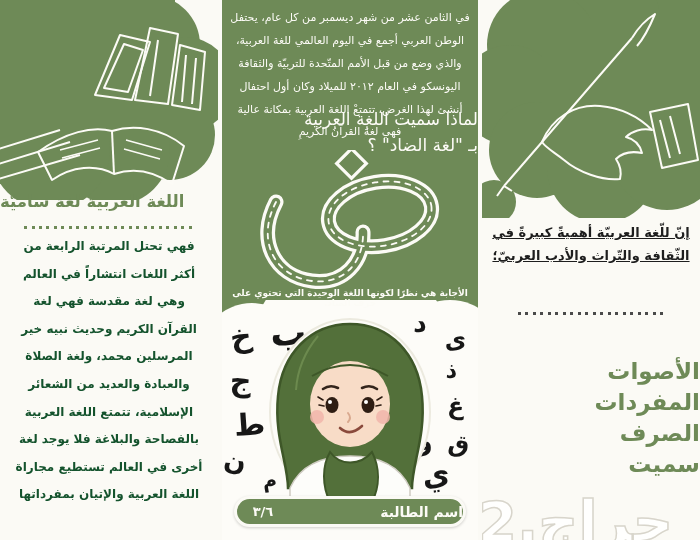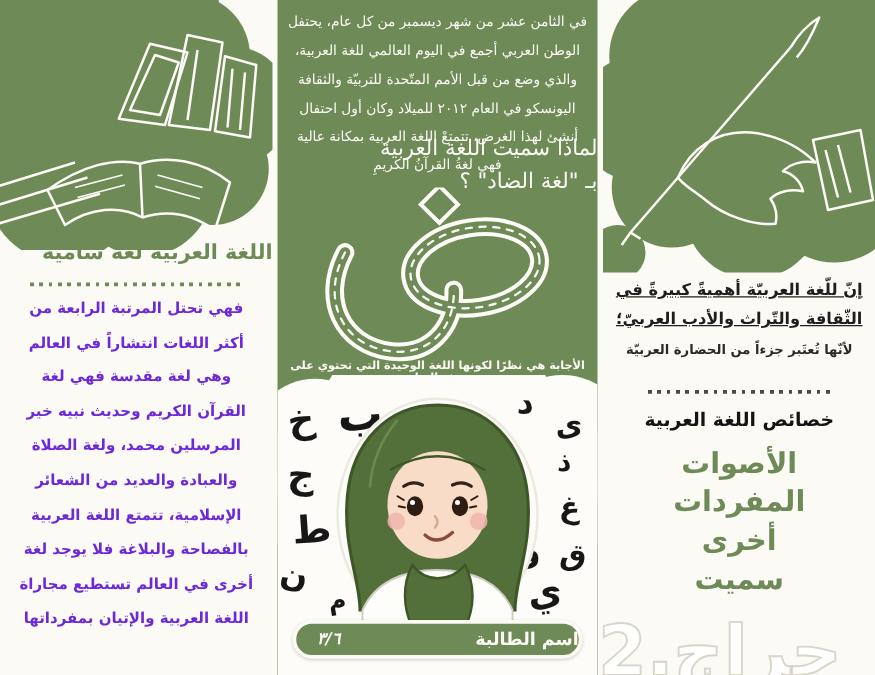--- a/index.html
+++ b/index.html
@@ -9,54 +9,54 @@
 
   
   .panel { position:absolute; top:0; height:540px; overflow:hidden; }
   .panel-left  { left:0;    width:218px; background:#FBFAF5; }
   .panel-center{ left:222px; width:256px; background:#6E8A57; }
   .panel-right { left:482px; width:218px; background:#FBFAF5; }
 
   .cloud-svg { position:absolute; display:block; }
 
   
-  .lp-title { position:absolute; top:192px; width:100%; text-align:right;
+  .lp-title { position:absolute; top:192px; width:100%; text-align:left;
               color:#6E8A57; font-size:16.5px; font-weight:800; letter-spacing:-.3px; }
   .dotted { position:absolute; height:3px; }
   .dotted-green { top:226px; left:24px; width:170px;
      background-image:repeating-linear-gradient(90deg,#6E8A57 0 3px,transparent 3px 7.5px); }
   .lp-body { position:absolute; top:233px; width:100%; padding:0 14px; text-align:center;
-             color:#6d28d9; font-size:12px; font-weight:700; line-height:2.3; }
+             color:#14532d; font-size:12px; font-weight:700; line-height:2.3; }
 
   
   .cp-intro { position:absolute; top:7px; width:100%; padding:0 7px; text-align:center;
               color:#FCFBF6; font-size:11px; font-weight:400; line-height:2.08; }
   .cp-title { position:absolute; top:106px; width:100%; text-align:right;
               color:#FCFBF6; font-size:17px; font-weight:400; line-height:1.55;padding-left:32px; }
   .dad-svg  { position:absolute; top:150px; left:20px; }
   .cp-caption { position:absolute; top:288px; width:100%; text-align:center; z-index:1;
                 color:#FCFBF6; font-size:9px; font-weight:700; }
   .letter { position:absolute; z-index:2; color:#171717; font-weight:800; line-height:1; }
   .girl-svg { position:absolute; top:316px; left:38px; z-index:3; }
   .footer-pill { position:absolute; top:496px; left:12px; z-index:4; width:232px; height:31px;
                  background:#6E8A57; border:3px solid #FBFAF5; border-radius:17px;
                  box-shadow:0 1px 3px rgba(0,0,0,.18); display:flex; align-items:center; }
   .pill-name { flex:1; text-align:right; color:#FCFBF6; font-size:14px; font-weight:800; }
-  .pill-page { width:52px; text-align:center; color:#FCFBF6; font-size:13px; font-weight:800;font-style:italic; }
+  .pill-page { width:52px; text-align:center; color:#FCFBF6; font-size:13px; font-weight:800; }
 
   
   .rp-intro { position:absolute; top:222px; width:100%; padding:0 10px; text-align:center;
               color:#1E1E1E; font-size:13px; font-weight:800; line-height:1.75;text-decoration:underline; }
   .rp-sub   { position:absolute; top:274px; width:100%; text-align:center;
               color:#2A2A2A; font-size:10.5px; font-weight:700; }
   .dotted-dark { top:312px; left:36px; width:146px;
      background-image:repeating-linear-gradient(90deg,#4A4A4A 0 3px,transparent 3px 7.5px); }
   .rp-features-title { position:absolute; top:327px; width:100%; text-align:center;
               color:#141414; font-size:15px; font-weight:800; }
-  .rp-features { position:absolute; top:356px; width:100%; text-align:center; list-style:none; }
+  .rp-features { position:absolute; top:356px; width:100%; list-style:none; }
   .rp-features li { color:#6E8A57; font-size:23px; font-weight:800; line-height:31px; }
   .watermark { position:absolute; bottom:-14px; left:-4px; z-index:5; direction:rtl;
                font-size:56px; font-weight:800; letter-spacing:2px; color:rgba(255,255,255,.85);
                -webkit-text-stroke:1.5px #D8D5CB; white-space:nowrap; }
 </style>
 </head>
 <body>
 
 <div class="canvas">
 
@@ -181,25 +181,23 @@
       </g>
       <g stroke="#FCFBF6" fill="none" stroke-width="2" stroke-linejoin="round">
         <path d="M22 186 L150 38 M22 186 L15 196 M22 186 L30 191"></path>
         <path d="M150 38 C156 28 163 20 173 14 C168 26 163 37 155 46"></path>
         <path d="M60 142 C70 118 92 104 118 106 C140 108 158 118 170 130 C160 128 150 131 144 137 C152 139 158 145 160 153 C150 151 140 153 134 159 C138 165 140 171 138 179 C120 181 96 172 82 160 C72 152 64 148 60 142 Z"></path>
         <path d="M168 112 L206 104 L216 160 L180 168 Z M178 120 L188 158 M188 116 L198 154"></path>
       </g>
     </svg>
 
     <div class="rp-intro">إنّ للّغة العربيّة أهميةً كبيرةً في الثّقافة والتّراث والأدب العربيّ؛</div>
-    <div class="rp-sub">لأنّها تُعتَبر جزءاً من الحضارة العربيّة</div>
     <div class="dotted dotted-dark"></div>
-    <div class="rp-features-title">خصائص اللغة العربية</div>
     <ul class="rp-features">
       <li>الأصوات</li>
       <li>المفردات</li>
-      <li>أخرى</li>
+      <li>الصرف</li>
       <li>سميت</li>
     </ul>
     <div class="watermark">حراج.2</div>
   </div>
 
 </div>
 
 </body></html>

